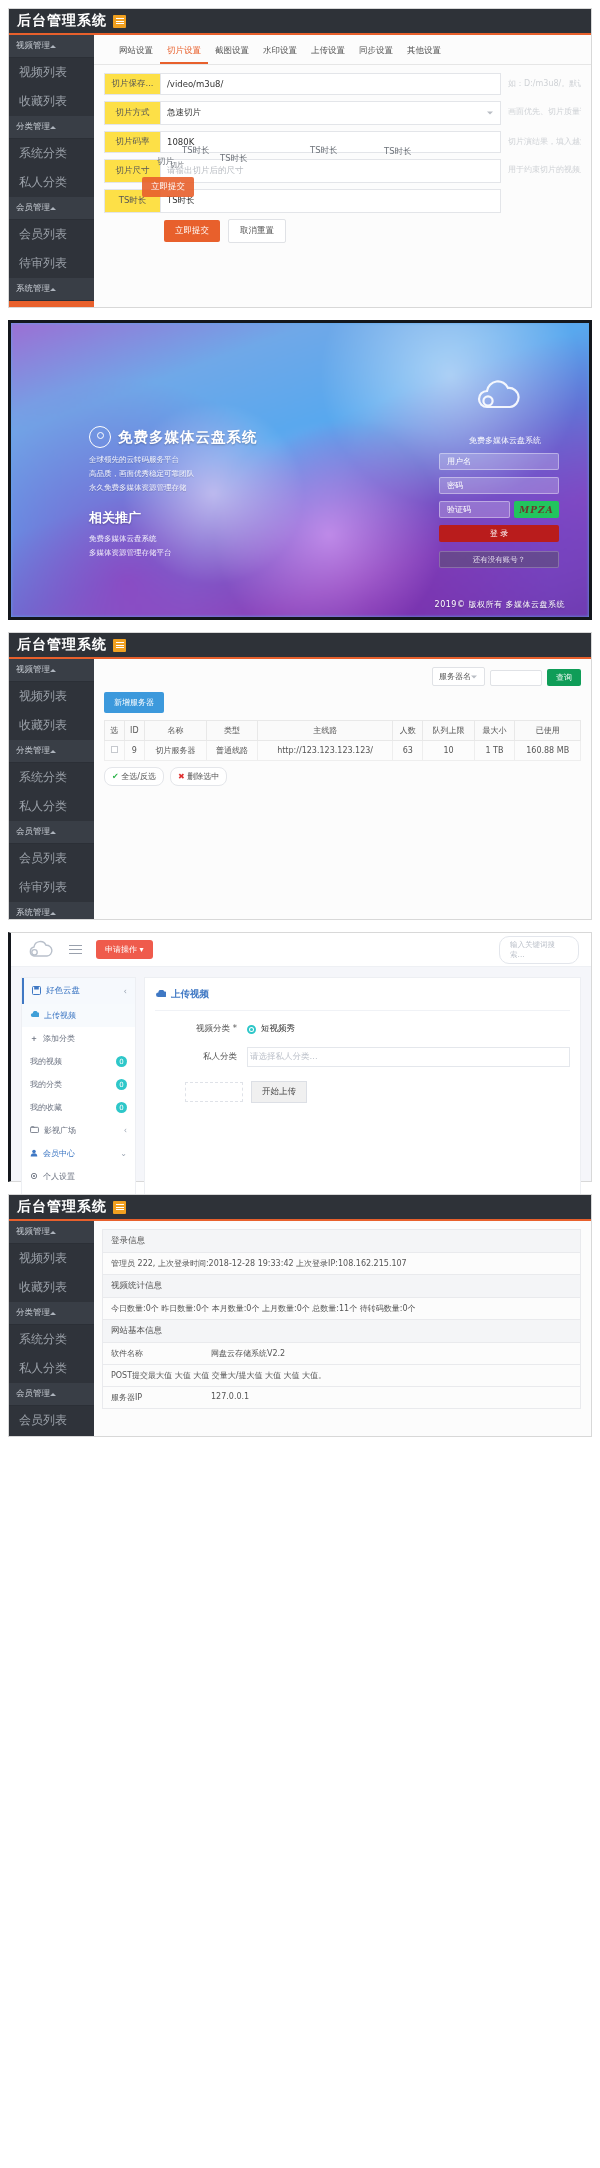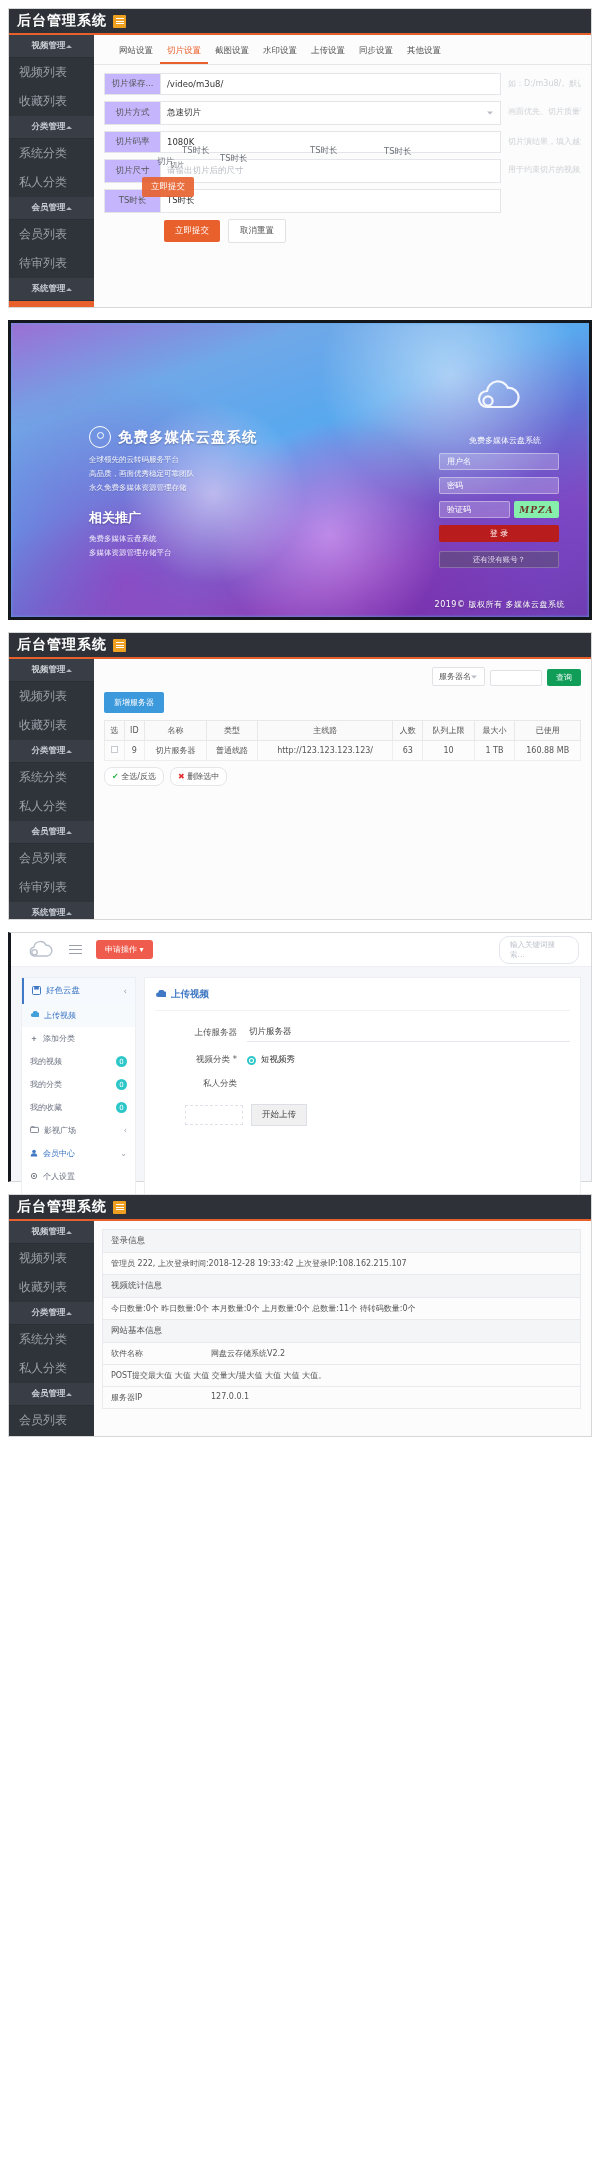--- a/index.html
+++ b/index.html
@@ -53,24 +53,24 @@
   .sidebar {
     width:85px;
     background:#2f333a;
     flex:0 0 85px;
     padding-bottom:6px;
   }
   .sb-group {
     background:#393e46;
     color:#c6cbd2;
     font-size:8.5px;
-    font-weight:bold;
+    font-weight:normal;
     padding:5px 7px;
     display:flex;
-    justify-content:center;
+    justify-content:flex-start;
     align-items:center;
     border-bottom:1px solid #2b2f36;
   }
   .caret-up {
     width:0;height:0;
     border-left:3px solid transparent;
     border-right:3px solid transparent;
     border-bottom:3.5px solid #aeb4bd;
   }
   .sb-item {
@@ -106,21 +106,21 @@
   .flabel {
     width:56px;
     flex:0 0 56px;
     font-size:8.5px;
     color:#555;
     display:flex;
     align-items:center;
     justify-content:center;
     border:1px solid #e3e5e9;
     border-right:none;
-    background:#c4b5fd;
+    background:#fde047;
     padding:4px 2px;
     text-align:left;
     line-height:1.1;
   }
   .finput {
     flex:1;
     border:1px solid #e3e5e9;
     background:#fff;
     font-size:8.5px;
     color:#333;
@@ -206,21 +206,21 @@
     border:1px solid rgba(255,255,255,0.38);
     margin-bottom:7px;
     font-size:8px;
     color:#fff;
     display:flex; align-items:center; padding-left:7px;
     border-radius:2px;
   }
   .lf-captcha { display:flex; gap:4px; margin-bottom:7px; }
   .lf-captcha .lf-field { flex:1; margin-bottom:0; }
   .captcha-img {
-    width:45px; height:17px; background:#86efac;
+    width:45px; height:17px; background:#22c55e;
     display:flex;align-items:center;justify-content:center;
     color:#6b3b2a; font-size:9px; font-weight:bold; font-style:italic;
     letter-spacing:1px; border-radius:2px;
     font-family:"DejaVu Serif","Liberation Serif",serif;
   }
   .lf-submit {
     height:17px; background:#b91c1c; color:#fff;
     display:flex;align-items:center;justify-content:center;
     font-size:8px; border-radius:2px; margin-bottom:9px;
   }
@@ -673,37 +673,34 @@
       <div class="cd-main">
         <div class="cd-title">
           <span>
             <svg width="11" height="8" viewBox="0 0 11 8">
                 <path d="M3.3 7 a2.3 2.3 0 0 1 0 -4.6 a3.1 3.1 0 0 1 6 -0.8 a2.3 2.3 0 0 1 0.5 5.4 z" fill="#3f78c4"></path>
               </svg>
           </span>
           <span>上传视频</span>
         </div>
 
-        <div class="cd-frow">
-          <div class="cd-flabel">上传服务器</div>
-          <div class="cd-fvalue">切片服务器</div>
-        </div>
 
         <div class="cd-frow">
           <div class="cd-flabel">视频分类 *</div>
           <div style="flex:1;display:flex;align-items:center;">
             <span class="radio-on">
                 <i></i>
               </span>
             <span>短视频秀</span>
           </div>
         </div>
 
         <div class="cd-frow">
           <div class="cd-flabel">私人分类</div>
+          <div class="cd-fvalue ph">请选择私人分类...</div>
         </div>
 
         <div class="cd-upload-row">
           <div class="drop-box"></div>
           <div class="btn-upload">开始上传</div>
         </div>
       </div>
     </div>
   </div>
 

